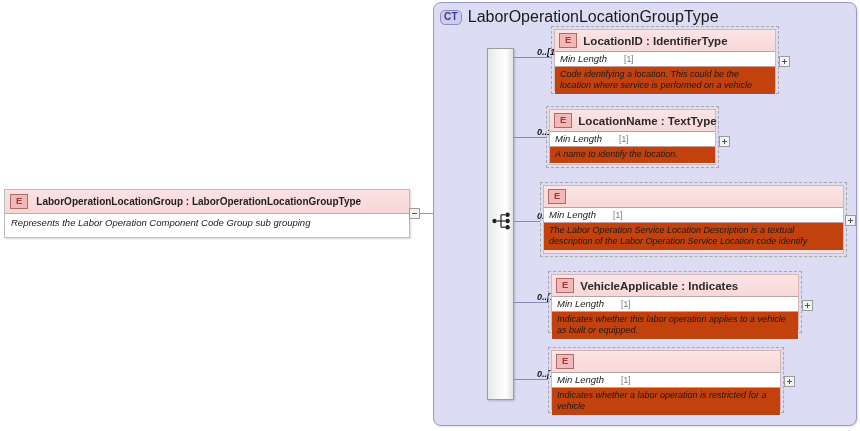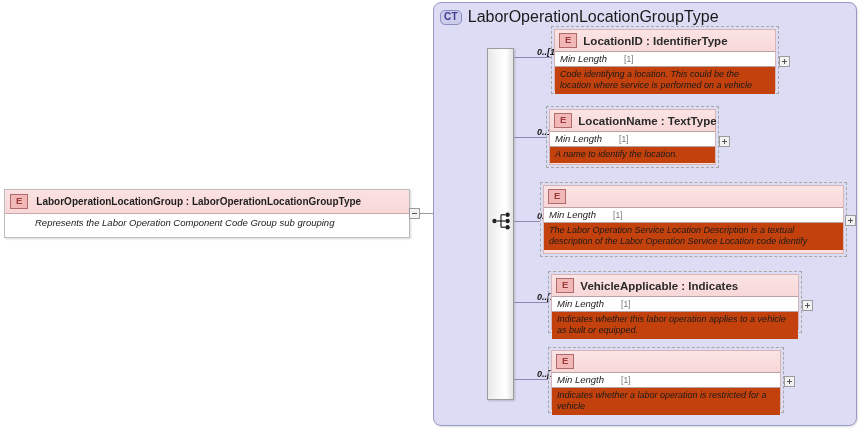--- a/index.html
+++ b/index.html
@@ -202,21 +202,20 @@
     font-weight: bold;
     color: #1f1f1f;
     white-space: nowrap;
   }
   .root-doc {
     padding: 3px 6px;
     font-size: 9.5px;
     font-style: italic;
     color: #1a1a1a;
     background: #fff;
-    margin-left: 24px;
   }
 
   
   .line-h {
     position: absolute;
     height: 1px;
     background: #8a8ab0;
   }
   .line-h.grey { background: #9a9a9a; }
 

